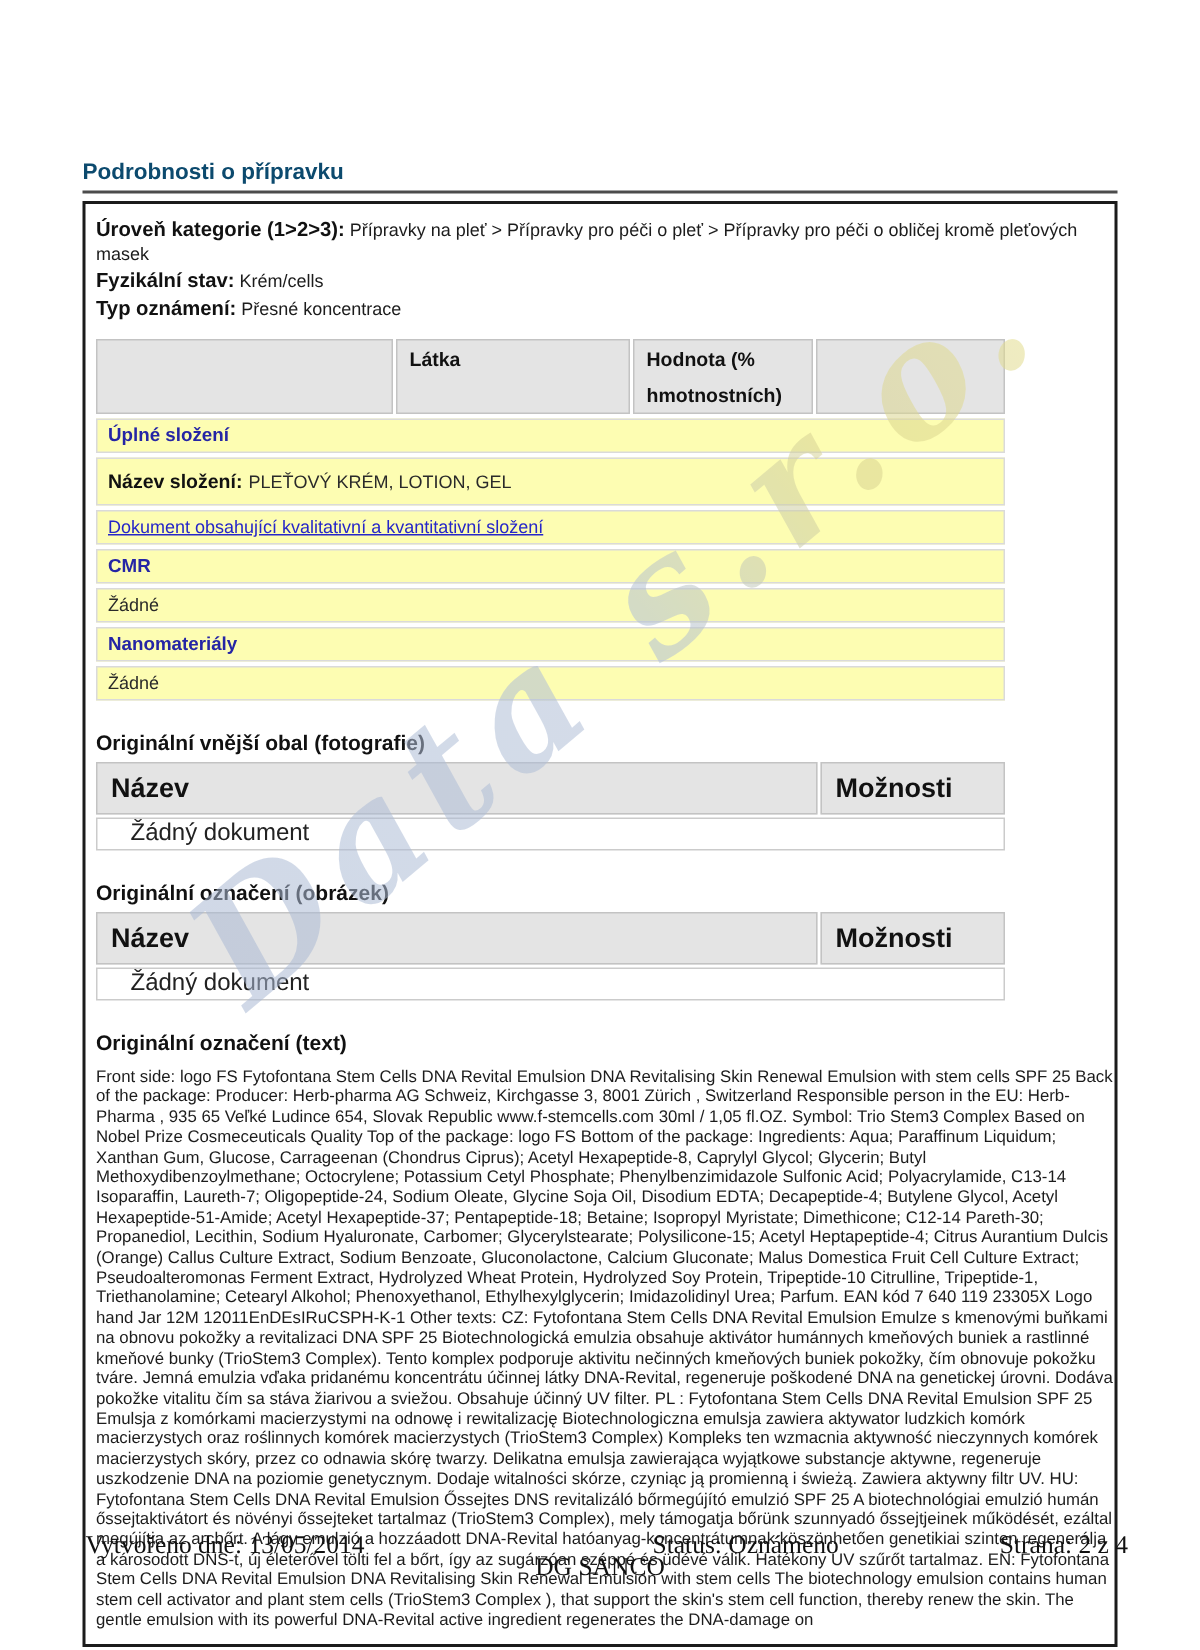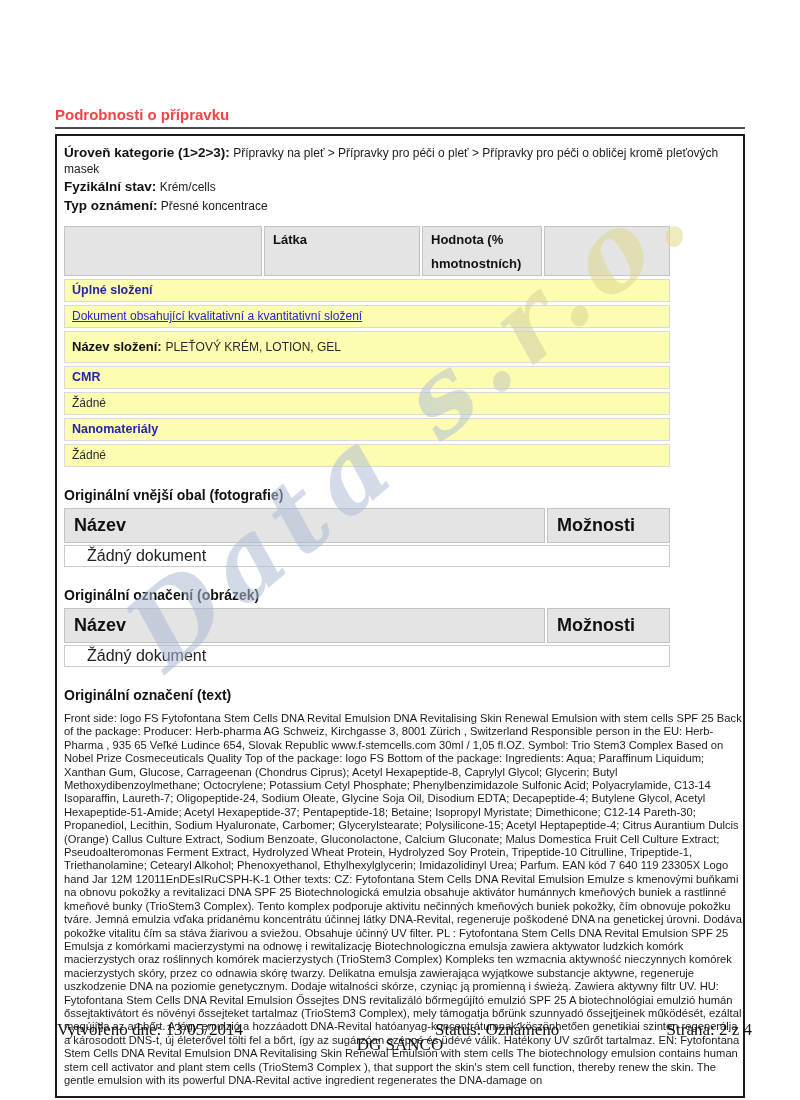--- a/index.html
+++ b/index.html
@@ -12,21 +12,21 @@
     position:absolute; left:10px; top:360px; width:800px; text-align:center;
     transform:rotate(-40deg);
     font-family:"DejaVu Serif", serif; font-style:italic; font-weight:bold;
     font-size:104px; letter-spacing:10px; white-space:nowrap;
     background:linear-gradient(90deg, #aab9d4 0%, #b2c0d8 52%, #d9d492 74%, #e7e18d 100%);
     -webkit-background-clip:text; background-clip:text; color:transparent;
     opacity:0.55; z-index:5; pointer-events:none;
   }
   .content { position:absolute; left:55px; top:106px; width:690px; z-index:1; }
   .page-title {
-    margin:0 0 5px 0; font-size:15px; font-weight:bold; color:#ef4444;
+    margin:0 0 5px 0; font-size:15px; font-weight:bold; color:#0c4a6e;
     border-bottom:2px solid #4c4c4c; padding-bottom:4px;
   }
   .main-box { border:2px solid #1b1b1b; padding:7px 7px 9px 7px; min-height:872px; background:transparent; }
   .info-line { margin:2px 0 1px 0; font-size:12px; line-height:15.5px; }
   .info-label { font-weight:bold; font-size:13.5px; color:#111; }
   
   .ctable { width:606px; margin-top:12px; }
   .chead { display:flex; gap:2px; }
   .chead .cell {
     background:#e4e4e4; border:1px solid #c3c3c3; height:50px;
@@ -76,22 +76,22 @@
     <p class="info-line"><span class="info-label">Typ oznámení:</span> <span>Přesné koncentrace</span></p>
 
     <div class="ctable">
       <div class="chead">
         <div class="cell c1"></div>
         <div class="cell c2">Látka</div>
         <div class="cell c3">Hodnota (% hmotnostních)</div>
         <div class="cell c4"></div>
       </div>
       <div class="yrow sectionrow">Úplné složení</div>
+      <div class="yrow namerow"><span class="rowlabel">Název složení:</span><span>PLEŤOVÝ KRÉM, LOTION, GEL</span></div>
       <div class="yrow linkrow"><span>Dokument obsahující kvalitativní a kvantitativní složení</span></div>
-      <div class="yrow namerow"><span class="rowlabel">Název složení:</span><span>PLEŤOVÝ KRÉM, LOTION, GEL</span></div>
       <div class="yrow sectionrow">CMR</div>
       <div class="yrow">Žádné</div>
       <div class="yrow sectionrow">Nanomateriály</div>
       <div class="yrow">Žádné</div>
     </div>
 
     <h2 class="sec-title">Originální vnější obal (fotografie)</h2>
     <div class="dtable">
       <div class="dhead">
         <div class="cell dname">Název</div>

